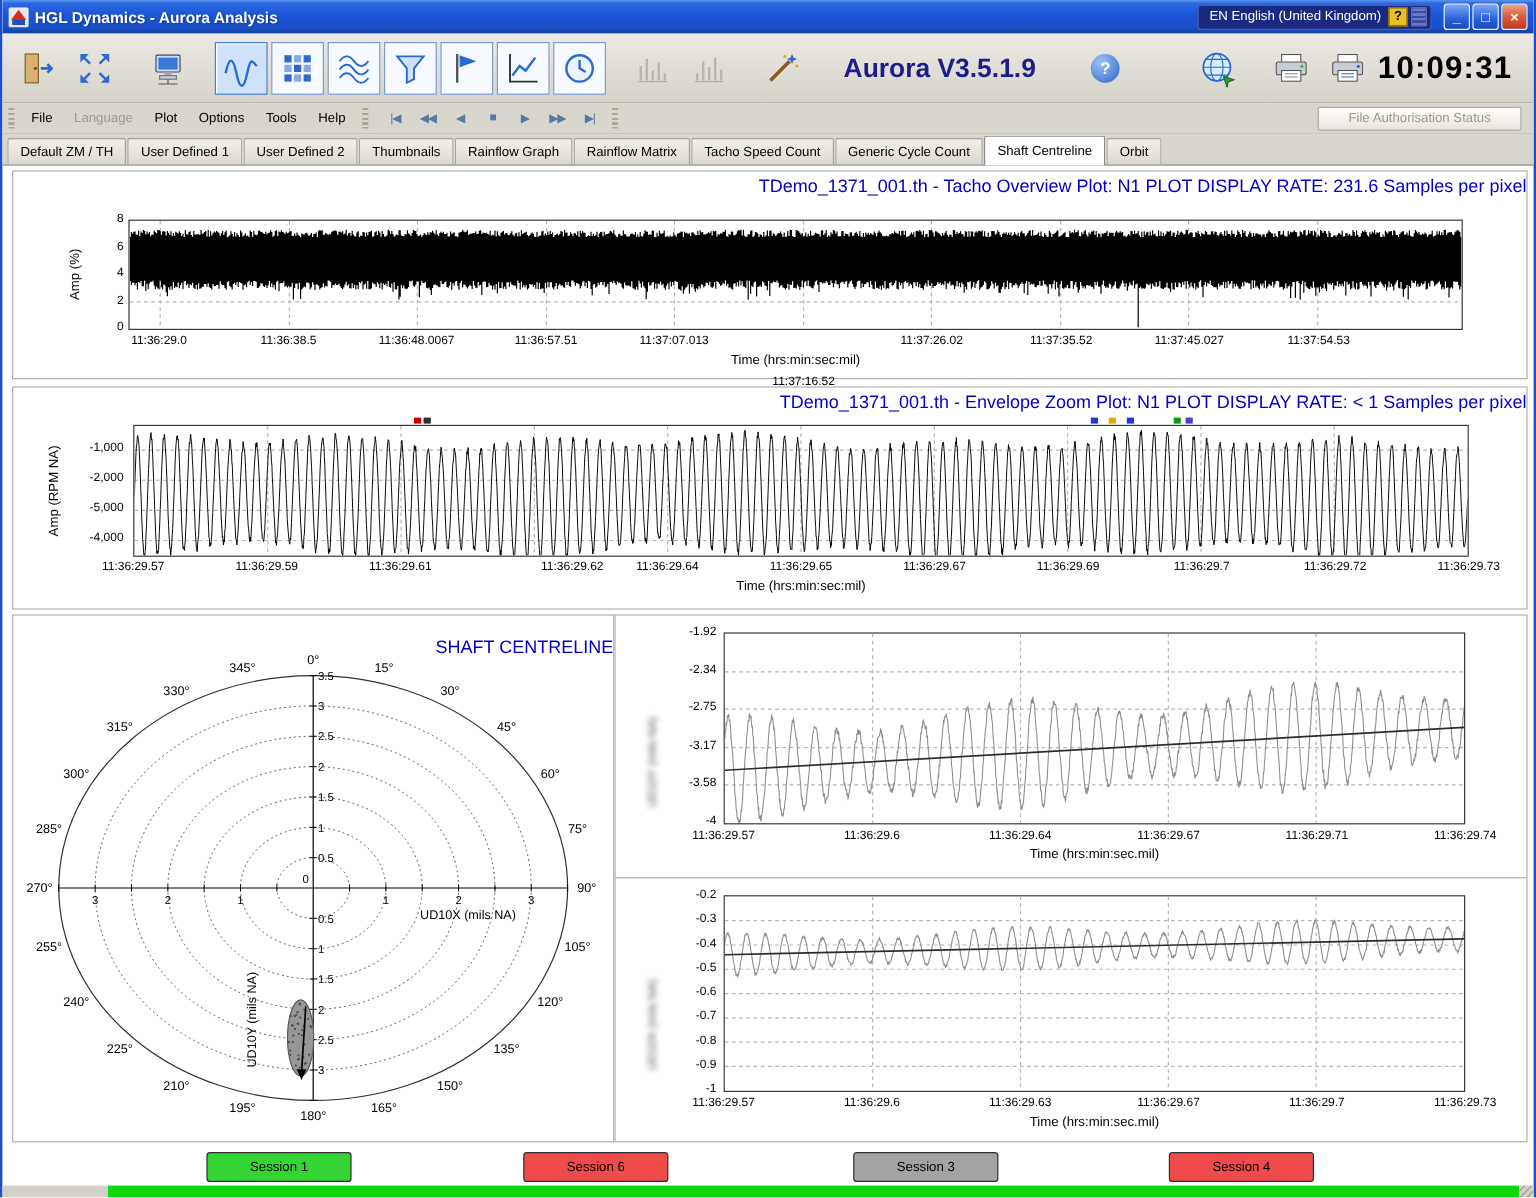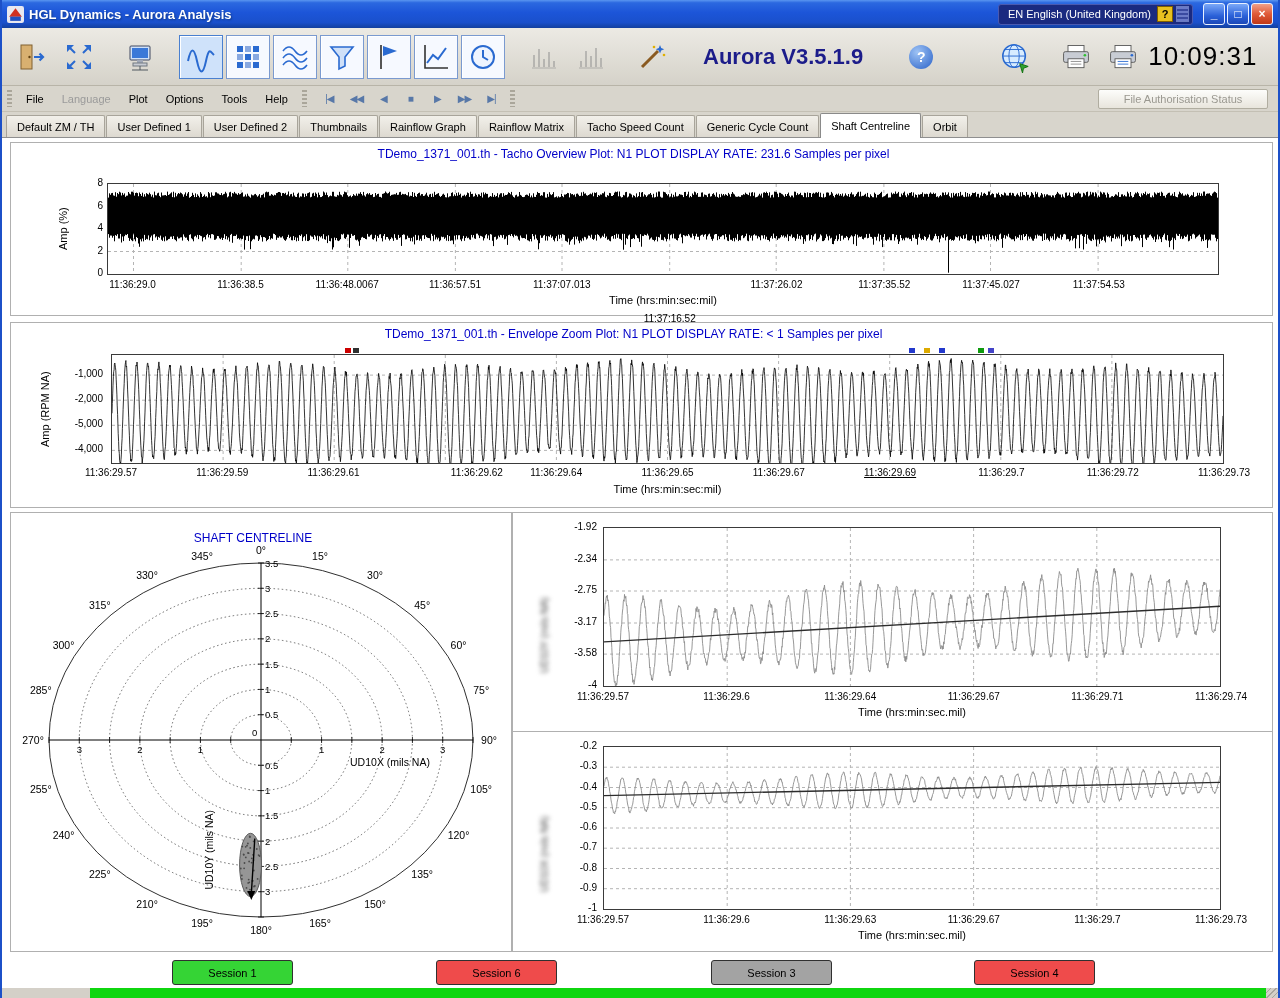--- a/index.html
+++ b/index.html
@@ -26,39 +26,39 @@
 .toolbar{position:absolute;left:0;top:28px;width:100%;height:58px;background:linear-gradient(180deg,#eceae4,#d5d2c9);border-bottom:1px solid #b8b4a8;display:flex;align-items:center;padding:0 8px;}
 .tbtn{width:44px;height:44px;display:flex;align-items:center;justify-content:center;margin-right:3px;flex:none;}
 .tbtn svg{width:32px;height:32px;}
 .tbtn.framed{background:#f6f9ff;border:1px solid #7a9ad0;box-shadow:inset 1px 1px 0 #fff;}
 .tbtn.pressed{background:#cfe2fa;border:1px solid #4a80d0;}
 .tbtn.disabled{opacity:.5;}
 .tsp{width:14px;flex:none;}
 .aurora{font-size:22px;font-weight:bold;color:#1c1c8a;margin-left:26px;white-space:nowrap;}
 .helpbtn{width:24px;height:24px;border-radius:50%;margin-left:46px;background:radial-gradient(circle at 35% 30%,#9ec3f5,#2a62c8);color:#fff;font-weight:bold;font-size:14px;display:flex;align-items:center;justify-content:center;flex:none;}
 .globebtn{margin-left:60px;}
-.clocktext{font-size:26px;color:#000;margin-left:0;letter-spacing:1px;white-space:nowrap;}
+.clocktext{font-size:26px;color:#000;margin-left:0;letter-spacing:1px;white-space:nowrap;font-weight:bold;}
 
 
 .menubar{position:absolute;left:0;top:86px;width:100%;height:26px;background:#d8d5cc;border-bottom:1px solid #c4c0b4;display:flex;align-items:center;}
 .grip{width:5px;height:17px;margin:0 5px;background:repeating-linear-gradient(180deg,#aaa69a 0 2px,transparent 2px 4px);flex:none;}
 .menu-item{font-size:11px;padding:5px 9px;color:#000;white-space:nowrap;}
 .menu-item.disabled{color:#9a9a9a;}
 .vcr{display:flex;align-items:center;margin-left:4px;}
 .vcr-btn{min-width:27px;height:20px;display:flex;align-items:center;justify-content:center;color:#5878a8;font-size:10px;letter-spacing:-1px;}
 .auth-btn{position:absolute;right:10px;top:3px;width:170px;height:20px;background:linear-gradient(180deg,#fdfdfb,#e8e5dc);border:1px solid #b0ada0;border-radius:2px;color:#9a9890;font-size:11px;display:flex;align-items:center;justify-content:center;}
 
 
 .tabbar{position:absolute;left:0;top:112px;width:100%;height:26px;background:#d8d5cc;display:flex;align-items:flex-end;padding-left:4px;border-bottom:1px solid #8f8f8f;}
 .tab{font-size:11px;padding:0 10px;border:1px solid #a8a49a;border-bottom:none;background:linear-gradient(180deg,#f2f0ea,#ddd9d0);margin-right:1px;border-radius:2px 2px 0 0;height:22px;display:flex;align-items:center;white-space:nowrap;}
 .tab.active{background:#fff;height:25px;margin-bottom:-1px;border-color:#8a8a8a;z-index:2;}
 
 
 .panel{position:absolute;background:#fff;border:1px solid #b0b0b0;}
-.plot-title{position:absolute;left:0;right:16px;top:4px;text-align:center;color:#0000c8;font-size:12px;white-space:nowrap;}
+.plot-title{position:absolute;left:0;right:0;top:4px;text-align:right;color:#0000c8;font-size:15px;white-space:nowrap;}
 .plotbox{position:absolute;border:1px solid #3a3a3a;background:#fff;overflow:hidden;}
 .plotbox svg{position:absolute;left:0;top:0;}
 .ylab{position:absolute;writing-mode:vertical-rl;transform:rotate(180deg);font-size:11px;color:#000;display:flex;align-items:center;justify-content:center;}
 .yticks{position:absolute;}
 .yticks span{position:absolute;right:2px;font-size:10px;white-space:nowrap;}
 .xticks{position:absolute;height:13px;}
 .xticks span{position:absolute;transform:translateX(-50%);font-size:10px;white-space:nowrap;}
 .xlab{position:absolute;text-align:center;font-size:11px;}
 .grid{stroke:#b4b4b4;stroke-dasharray:3 3;stroke-width:1;}
 .sig{fill:none;stroke:#8c8c8c;stroke-width:0.9;}
@@ -361,21 +361,21 @@
         </svg>
       </div>
     <div class="xticks" id="plot1x" style="left:100px;top:144px;width:1113px;">
         <span style="left: 0%;">11:36:29.57</span>
         <span style="left: 10%;">11:36:29.59</span>
         <span style="left: 20%;">11:36:29.61</span>
         <span style="left: 30%; margin-left: 32px;">11:36:29.62</span>
         <span style="left: 40%;">11:36:29.64</span>
         <span style="left: 50%;">11:36:29.65</span>
         <span style="left: 60%;">11:36:29.67</span>
-        <span style="left: 70%; text-decoration: underline;">11:36:29.69</span>
+        <span style="left: 70%;">11:36:29.69</span>
         <span style="left: 80%;">11:36:29.7</span>
         <span style="left: 90%;">11:36:29.72</span>
         <span style="left: 100%;">11:36:29.73</span>
       </div>
     <div class="xlab" style="left:100px;top:160px;width:1113px;">Time (hrs:min:sec:mil)</div>
   </div>
 
   <div class="panel" style="left:8px;top:512px;width:502px;height:440px;">
     <div id="polar"><svg width="500" height="438">
           <ellipse cx="250" cy="227" rx="30.285714285714285" ry="25.285714285714285" fill="none" stroke="#303030" stroke-width="0.7" stroke-dasharray="1.5 2.6"></ellipse>

